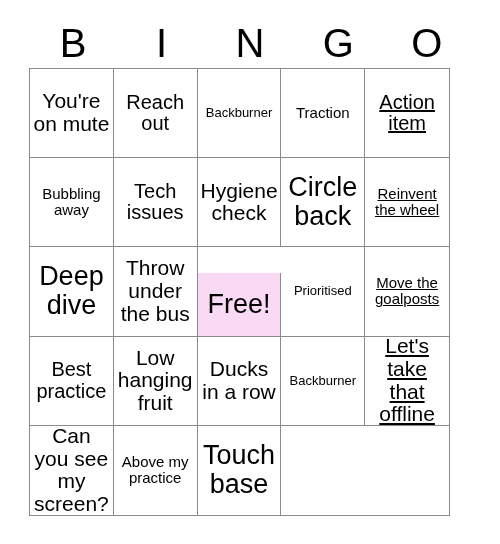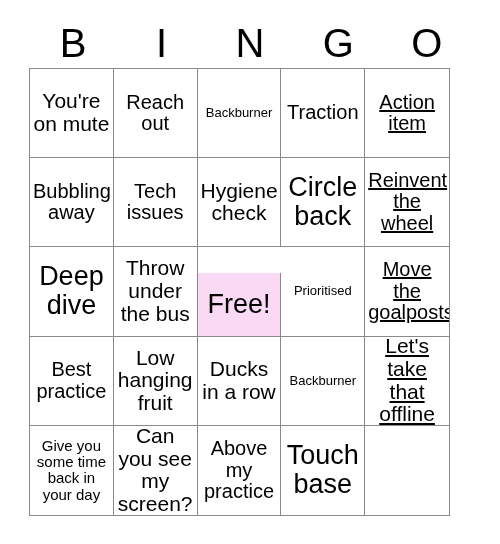--- a/index.html
+++ b/index.html
@@ -68,21 +68,21 @@
   .cell:nth-child(n+21) { border-bottom: none; }
   .cell .cell-text {
     display: block;
     width: 100%;
     line-height: 1.08;
   }
   
   .fs-xxl .cell-text { font-size: 27px; }
   .fs-xl  .cell-text { font-size: 20px; }
   .fs-lg  .cell-text { font-size: 21px; }
-  .fs-md  .cell-text { font-size: 20px; }
+  .fs-md  .cell-text { font-size: 15px; }
   .fs-sm  .cell-text { font-size: 15px; }
   .fs-xs  .cell-text { font-size: 13px; }
   .free-cell {
     background: #f9d9f4;
     margin-top: 26px;
   }
   .free-cell .cell-text {
     font-size: 27px;
   }
 </style>
@@ -157,23 +157,20 @@
     <div class="cell fs-lg">
         <span class="cell-text">Ducks in a row</span>
       </div>
     <div class="cell fs-xs">
         <span class="cell-text">Backburner</span>
       </div>
 
     <div class="cell fs-lg">
         <span class="cell-text">Let's take that offline</span>
       </div>
-    <div class="cell fs-sm">
-        <span class="cell-text">Give you some time back in your day</span>
-      </div>
     <div class="cell fs-lg">
         <span class="cell-text">Can you see my screen?</span>
       </div>
     <div class="cell fs-md">
         <span class="cell-text">Above my practice</span>
       </div>
     <div class="cell fs-xxl">
         <span class="cell-text">Touch base</span>
       </div>
   </div>

